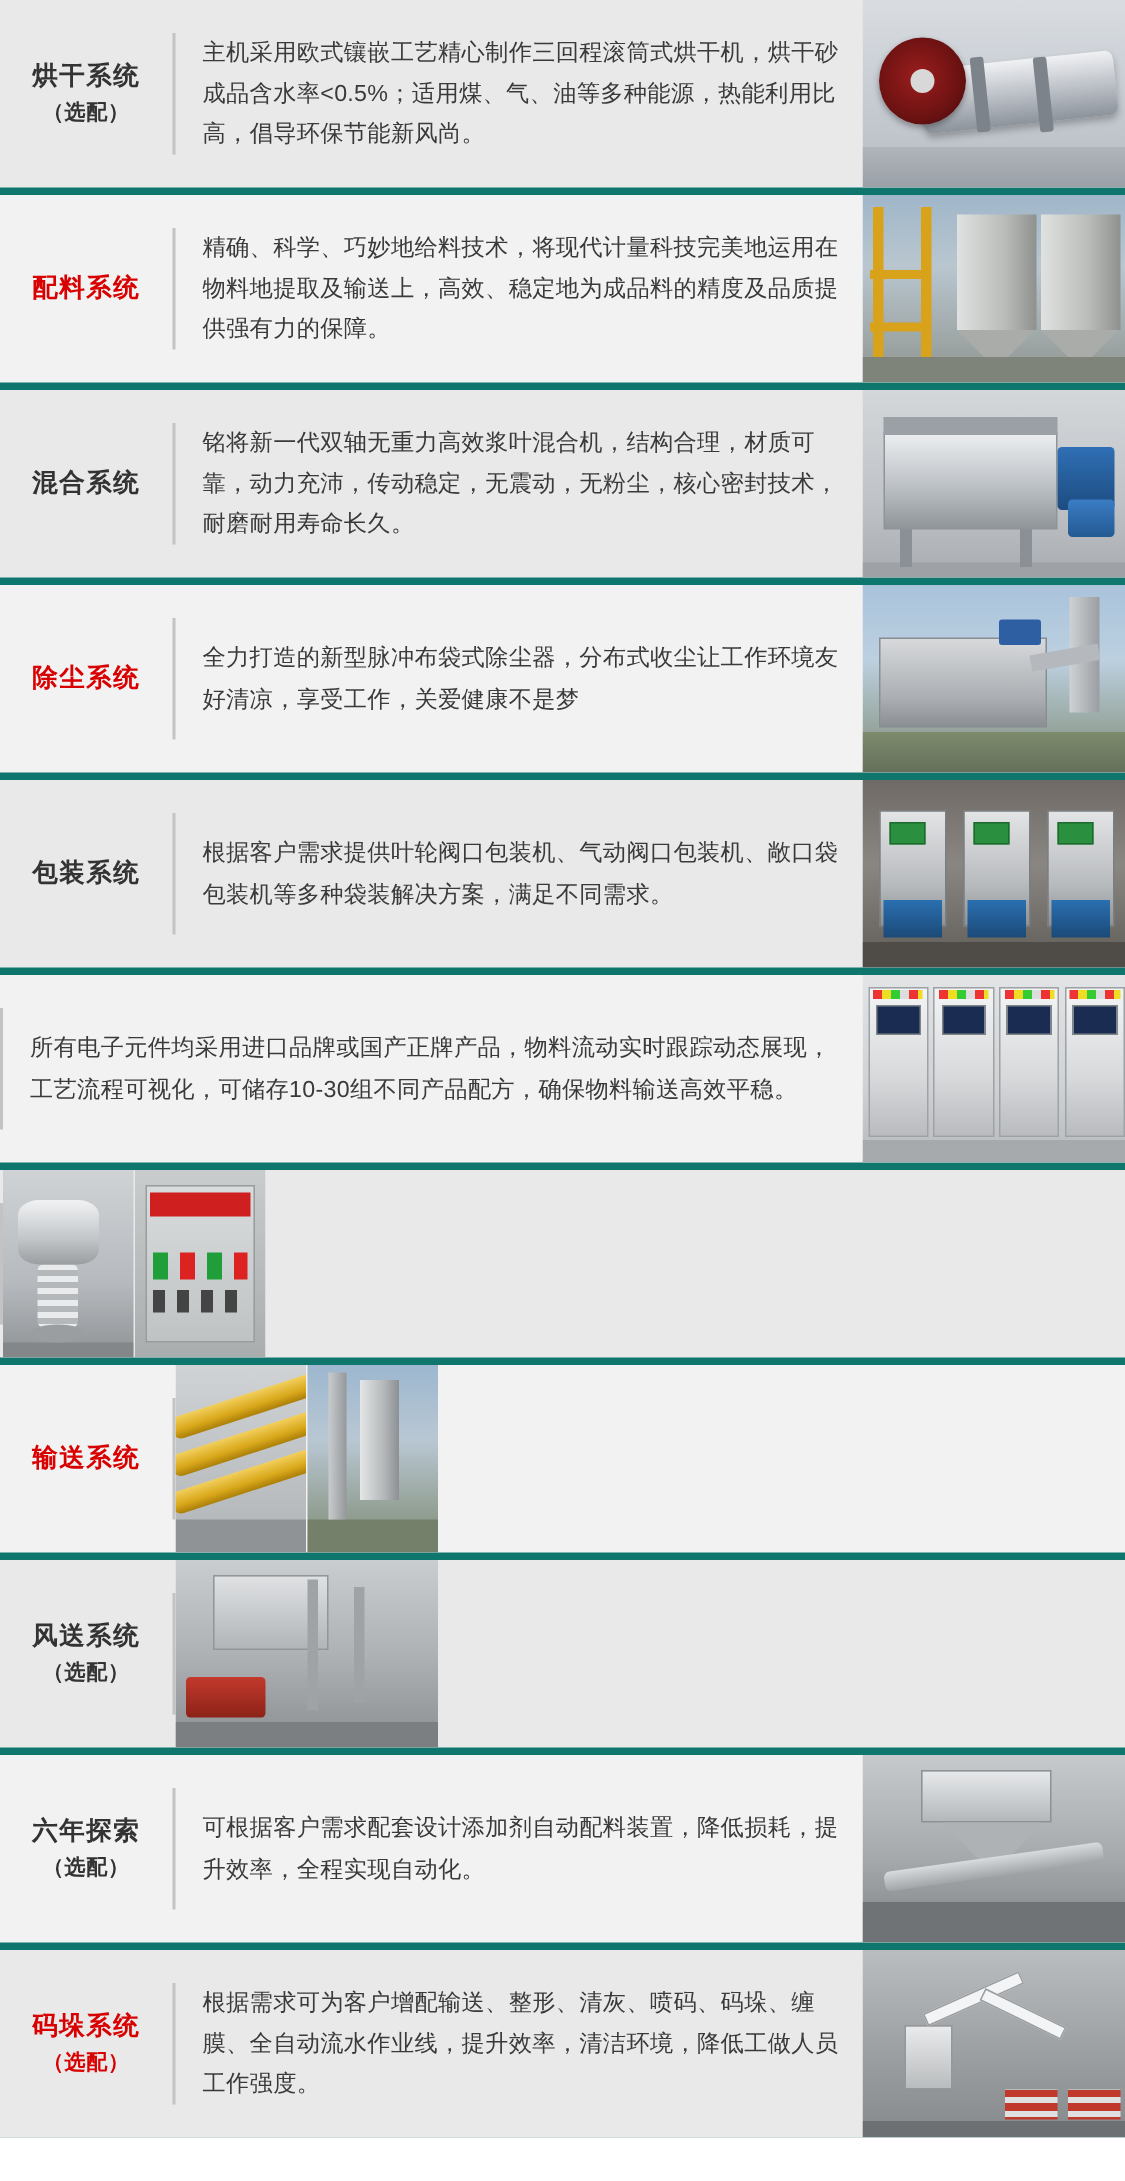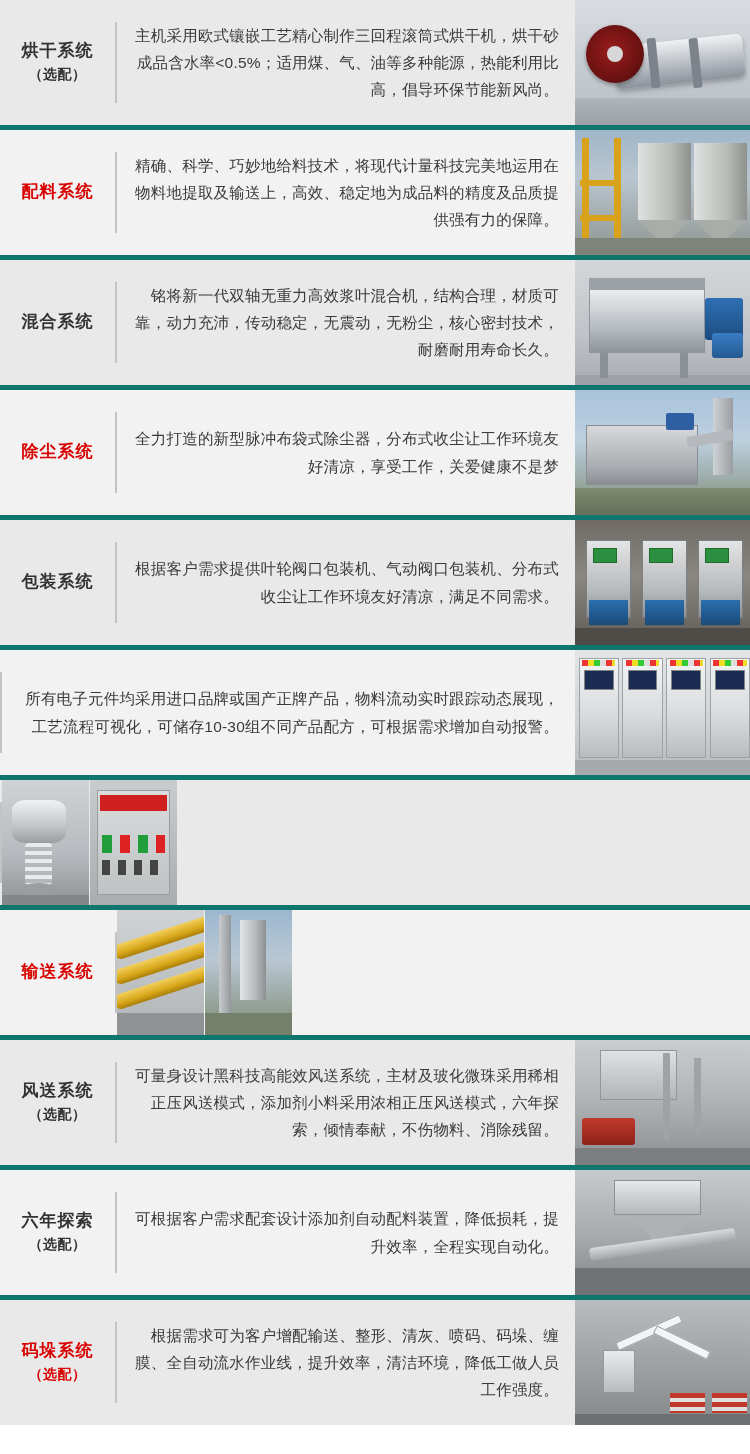--- a/index.html
+++ b/index.html
@@ -69,21 +69,20 @@
     display: flex;
     align-items: center;
     padding: 0 16px 0 18px;
     min-width: 0;
   }
   .desc-text {
     font-size: 15.5px;
     line-height: 1.75;
     color: #3a3a3a;
     letter-spacing: 0.2px;
-    text-align: right;
   }
 
   .media-cell {
     width: 175px;
     min-width: 175px;
     height: 125px;
     position: relative;
     overflow: hidden;
     display: flex;
   }
@@ -624,42 +623,42 @@
       </div>
     </div>
   </div>
 
   <div class="row">
     <div class="label-cell">
       <div class="label-main">包装系统</div>
     </div>
     <div class="divider"></div>
     <div class="desc-cell">
-      <div class="desc-text">根据客户需求提供叶轮阀口包装机、气动阀口包装机、分布式收尘让工作环境友好清凉，满足不同需求。</div>
+      <div class="desc-text">根据客户需求提供叶轮阀口包装机、气动阀口包装机、敞口袋包装机等多种袋装解决方案，满足不同需求。</div>
     </div>
     <div class="media-cell">
       <div class="photo p-pack">
         <div class="floor"></div>
         <div class="mach m1"></div>
         <div class="mach m2"></div>
         <div class="mach m3"></div>
         <div class="panel p1"></div>
         <div class="panel p2"></div>
         <div class="panel p3"></div>
         <div class="blue b1"></div>
         <div class="blue b2"></div>
         <div class="blue b3"></div>
       </div>
     </div>
   </div>
 
   <div class="row alt">
     <div class="divider"></div>
     <div class="desc-cell">
-      <div class="desc-text">所有电子元件均采用进口品牌或国产正牌产品，物料流动实时跟踪动态展现，工艺流程可视化，可储存10-30组不同产品配方，可根据需求增加自动报警。</div>
+      <div class="desc-text">所有电子元件均采用进口品牌或国产正牌产品，物料流动实时跟踪动态展现，工艺流程可视化，可储存10-30组不同产品配方，确保物料输送高效平稳。</div>
     </div>
     <div class="media-cell">
       <div class="photo p-elec">
         <div class="floor"></div>
         <div class="cab c1"></div>
         <div class="cab c2"></div>
         <div class="cab c3"></div>
         <div class="cab c4"></div>
         <div class="lamps l1"></div>
         <div class="lamps l2"></div>
@@ -710,23 +709,20 @@
       </div>
     </div>
   </div>
 
   <div class="row">
     <div class="label-cell">
       <div class="label-main">风送系统</div>
       <div class="label-sub">（选配）</div>
     </div>
     <div class="divider"></div>
-    <div class="desc-cell">
-      <div class="desc-text">可量身设计黑科技高能效风送系统，主材及玻化微珠采用稀相正压风送模式，添加剂小料采用浓相正压风送模式，六年探索，倾情奉献，不伤物料、消除残留。</div>
-    </div>
     <div class="media-cell">
       <div class="photo p-air">
         <div class="floor"></div>
         <div class="hopper"></div>
         <div class="pipe"></div>
         <div class="pipe2"></div>
         <div class="red"></div>
       </div>
     </div>
   </div>

